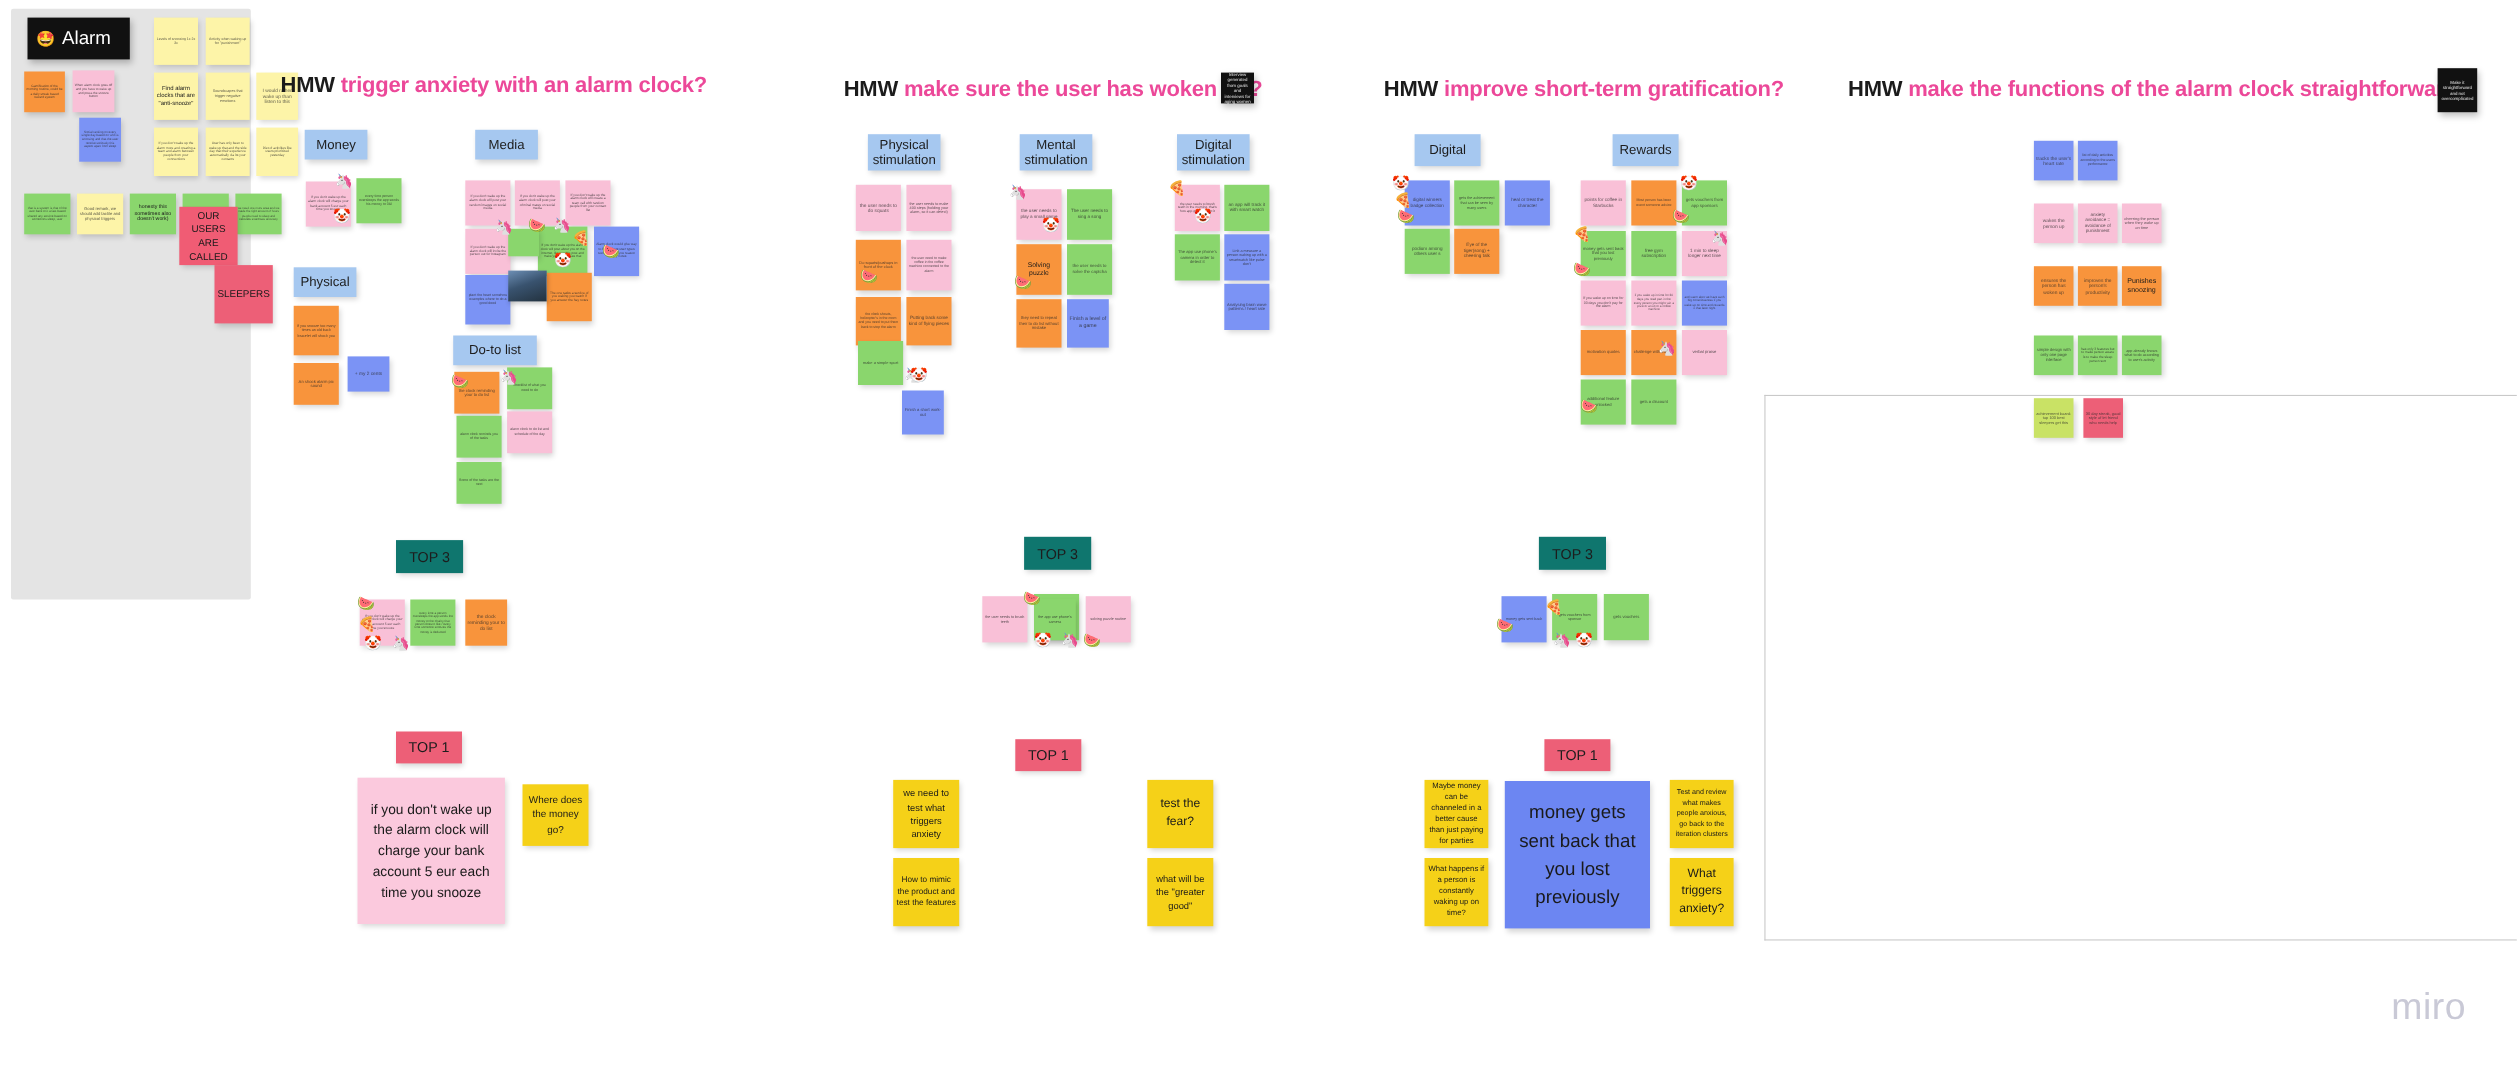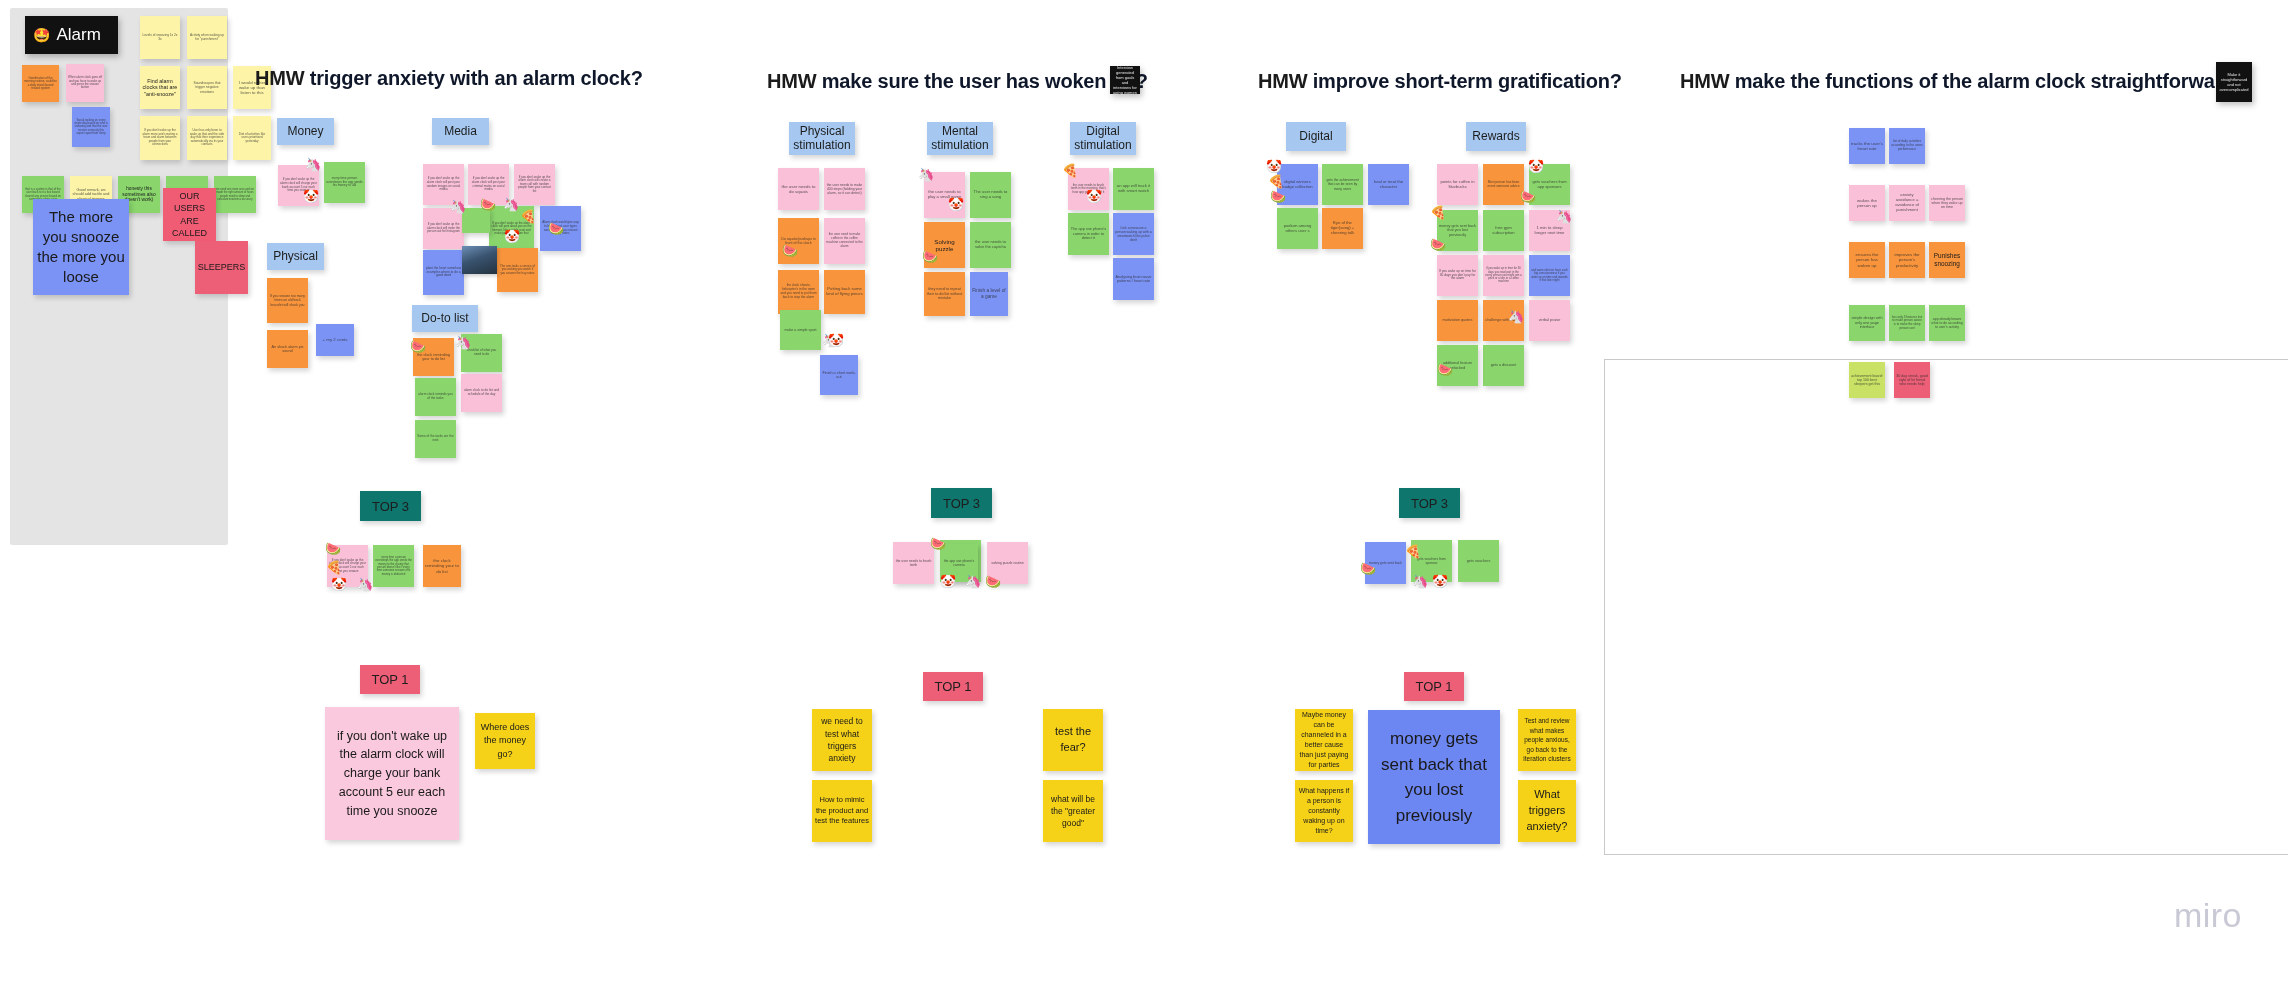--- a/index.html
+++ b/index.html
@@ -51,21 +51,21 @@
 
   
   .hmw {
     position: absolute;
     font-size: 20px;
     font-weight: 700;
     white-space: nowrap;
     color: #1b1b1b;
     letter-spacing: -.2px;
   }
-  .hmw .accent { color: #0f172a; }
+  .hmw .accent { color: #ec4899; }
 
   
   .chip {
     position: absolute;
     background: #a6c8f0;
     box-shadow: 2px 3px 5px rgba(0,0,0,.17);
     display: flex; align-items: center; justify-content: center;
     text-align: center;
     font-size: 12px;
     color: #1d1d1d;
@@ -140,39 +140,38 @@
   <div class="note c-yellow blur" style="left:140px; top:116px; width:40px; height:44px; font-size:3.0px;">If you don't wake up the alarm more and creating a team and alarm between people from your connections</div>
   <div class="note c-yellow blur" style="left:187px; top:116px; width:40px; height:44px; font-size:3.0px;">User has only been to wake up that and the side day that their experience automatically via its your contacts</div>
   <div class="note c-yellow blur" style="left:233px; top:116px; width:38px; height:44px; font-size:3.0px;">Diet of activities like users prioritized yesterday</div>
 
   <div class="note c-green blur" style="left:22px; top:176px; width:42px; height:37px; font-size:2.8px;">that is a system is that of the user back to it a fast based shared any service based on someone's sleep, user</div>
   <div class="note c-yellow blur" style="left:70px; top:176px; width:42px; height:37px; font-size:3.8px;">Good remark, we should add tactile and physical triggers</div>
   <div class="note c-green" style="left:118px; top:176px; width:42px; height:37px; font-size:4.8px;">honesty this sometimes also doesn't work)</div>
   <div class="note c-green blur" style="left:166px; top:176px; width:42px; height:37px; font-size:3.4px;">basically, it persuade users wake up to all that phone</div>
   <div class="note c-green blur" style="left:214px; top:176px; width:42px; height:37px; font-size:2.7px;">we need one more area and we made the right amount of hours people need to sleep and calculate exactness accuracy</div>
 
-  <div class="note c-blue" style="left:33px; top:199px; width:96px; height:96px; font-size:15px; line-height:1.35;">The more you snooze the more you loose</div>
   <div class="note c-red" style="left:163px; top:188px; width:53px; height:53px; font-size:9px; line-height:1.35;">OUR USERS ARE CALLED</div>
   <div class="note c-red2" style="left:163px; top:241px; width:53px; height:53px; font-size:9px;margin-left:32px;">SLEEPERS</div>
 
   <div class="hmw" style="left:255px; top:67px;">
     <span>HMW</span>
     <span class="accent">trigger anxiety with an alarm clock?</span>
   </div>
 
   <div class="chip" style="left:277px; top:118px; width:57px; height:27px;">
     <span>Money</span>
   </div>
   <div class="chip" style="left:432px; top:118px; width:57px; height:27px;">
     <span>Media</span>
   </div>
   <div class="chip" style="left:267px; top:243px; width:57px; height:27px;">
     <span>Physical</span>
   </div>
-  <div class="chip" style="left:412px; top:305px; width:66px; height:27px;text-align:right;">
+  <div class="chip" style="left:412px; top:305px; width:76px; height:27px;text-align:right;">
     <span>Do-to list</span>
   </div>
 
   <div class="note c-pink blur" style="left:278px; top:165px; width:41px; height:41px; font-size:3.0px;">If you don't wake up the alarm clock will charge your bank account 5 eur each time you snooze</div>
   <div class="note c-green blur" style="left:324px; top:162px; width:41px; height:41px; font-size:3.2px;">every time person oversleeps the app sends his money to 0&amp;l</div>
   <span class="emoji" style="left:305px; top:158px;">🦄</span>
   <span class="emoji" style="left:303px; top:190px;">🤡</span>
 
   <div class="note c-pink blur" style="left:423px; top:164px; width:41px; height:41px; font-size:3.0px;">If you don't wake up the alarm clock will post your random images on social media</div>
   <div class="note c-pink blur" style="left:468px; top:164px; width:41px; height:41px; font-size:3.0px;">If you don't wake up the alarm clock will post your criminal mates on social media</div>

